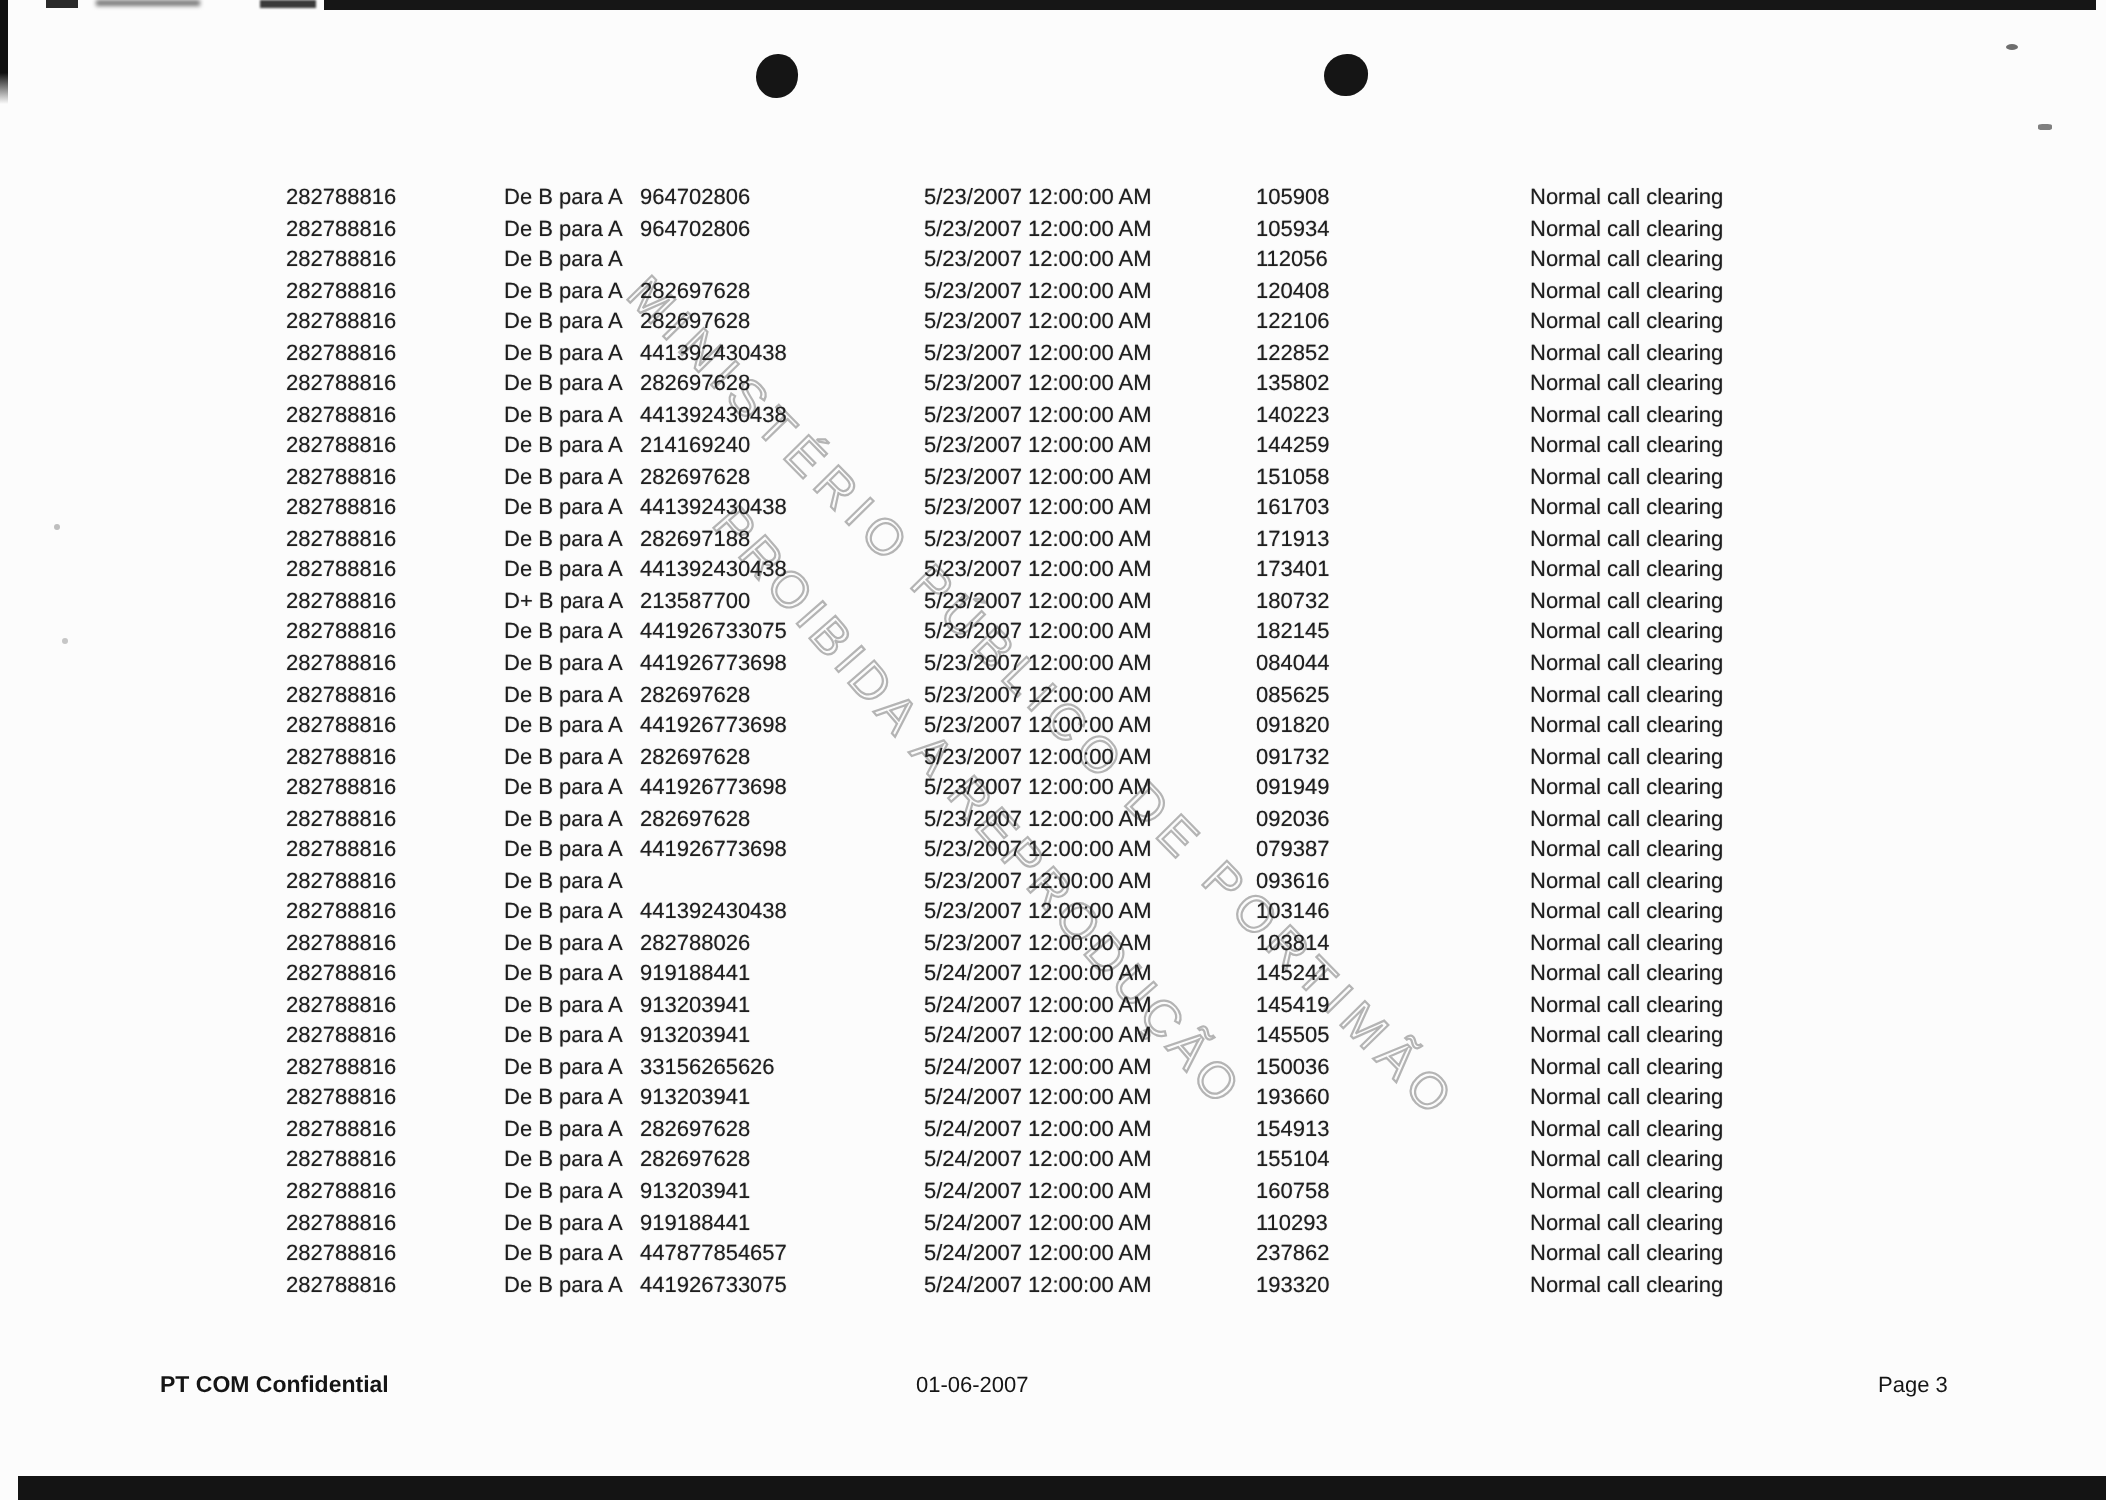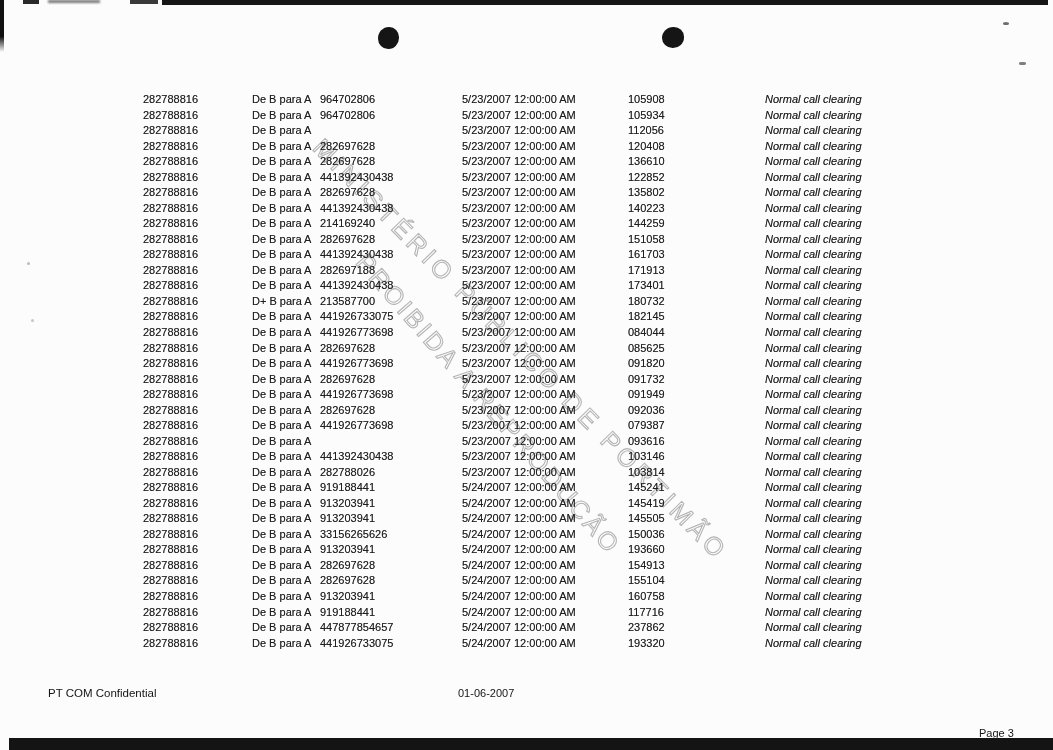--- a/index.html
+++ b/index.html
@@ -40,27 +40,27 @@
   
   .table{position:absolute;left:0;top:93px;width:1053px;z-index:2;
     font-size:11px;color:#1e1e1e;text-shadow:0 0 .5px rgba(30,30,30,.55);}
   .row{position:relative;height:15.545px;}
   .cell{position:absolute;top:0;white-space:nowrap;line-height:13px;}
   .c0{left:143px;}
   .c1{left:252px;}
   .c2{left:320px;width:140px;text-align:left;}
   .c3{left:462px;text-align:center;}
   .c4{left:628px;}
-  .c5{left:765px;font-style:italic;}
+  .c5{left:765px;}
   
   .footer{position:absolute;left:0;top:687px;width:1053px;z-index:2;
     font-size:11px;color:#151515;}
-  .f-left{position:absolute;left:48px;top:0;font-weight:normal;font-size:11.5px;}
+  .f-left{position:absolute;left:80px;top:0;font-weight:bold;font-size:11.5px;}
   .f-center{position:absolute;left:458px;top:0;width:130px;text-align:left;}
-  .f-right{position:absolute;left:979px;top:0;margin-top:40px;}
+  .f-right{position:absolute;left:939px;top:0;}
 </style>
 </head>
 <body>
 
 <div>
 
   <div class="top-bar"></div>
   <div class="top-frag-a"></div>
   <div class="top-frag-b"></div>
   <div class="top-frag-c"></div>
@@ -109,21 +109,21 @@
         <span class="cell c2">282697628</span>
         <span class="cell c3">5/23/2007 12:00:00 AM</span>
         <span class="cell c4">120408</span>
         <span class="cell c5">Normal call clearing</span>
       </div>
       <div class="row">
         <span class="cell c0">282788816</span>
         <span class="cell c1">De B para A</span>
         <span class="cell c2">282697628</span>
         <span class="cell c3">5/23/2007 12:00:00 AM</span>
-        <span class="cell c4">136610</span>
+        <span class="cell c4">122106</span>
         <span class="cell c5">Normal call clearing</span>
       </div>
       <div class="row">
         <span class="cell c0">282788816</span>
         <span class="cell c1">De B para A</span>
         <span class="cell c2">441392430438</span>
         <span class="cell c3">5/23/2007 12:00:00 AM</span>
         <span class="cell c4">122852</span>
         <span class="cell c5">Normal call clearing</span>
       </div>
@@ -341,21 +341,21 @@
         <span class="cell c2">913203941</span>
         <span class="cell c3">5/24/2007 12:00:00 AM</span>
         <span class="cell c4">160758</span>
         <span class="cell c5">Normal call clearing</span>
       </div>
       <div class="row">
         <span class="cell c0">282788816</span>
         <span class="cell c1">De B para A</span>
         <span class="cell c2">919188441</span>
         <span class="cell c3">5/24/2007 12:00:00 AM</span>
-        <span class="cell c4">117716</span>
+        <span class="cell c4">110293</span>
         <span class="cell c5">Normal call clearing</span>
       </div>
       <div class="row">
         <span class="cell c0">282788816</span>
         <span class="cell c1">De B para A</span>
         <span class="cell c2">447877854657</span>
         <span class="cell c3">5/24/2007 12:00:00 AM</span>
         <span class="cell c4">237862</span>
         <span class="cell c5">Normal call clearing</span>
       </div>

